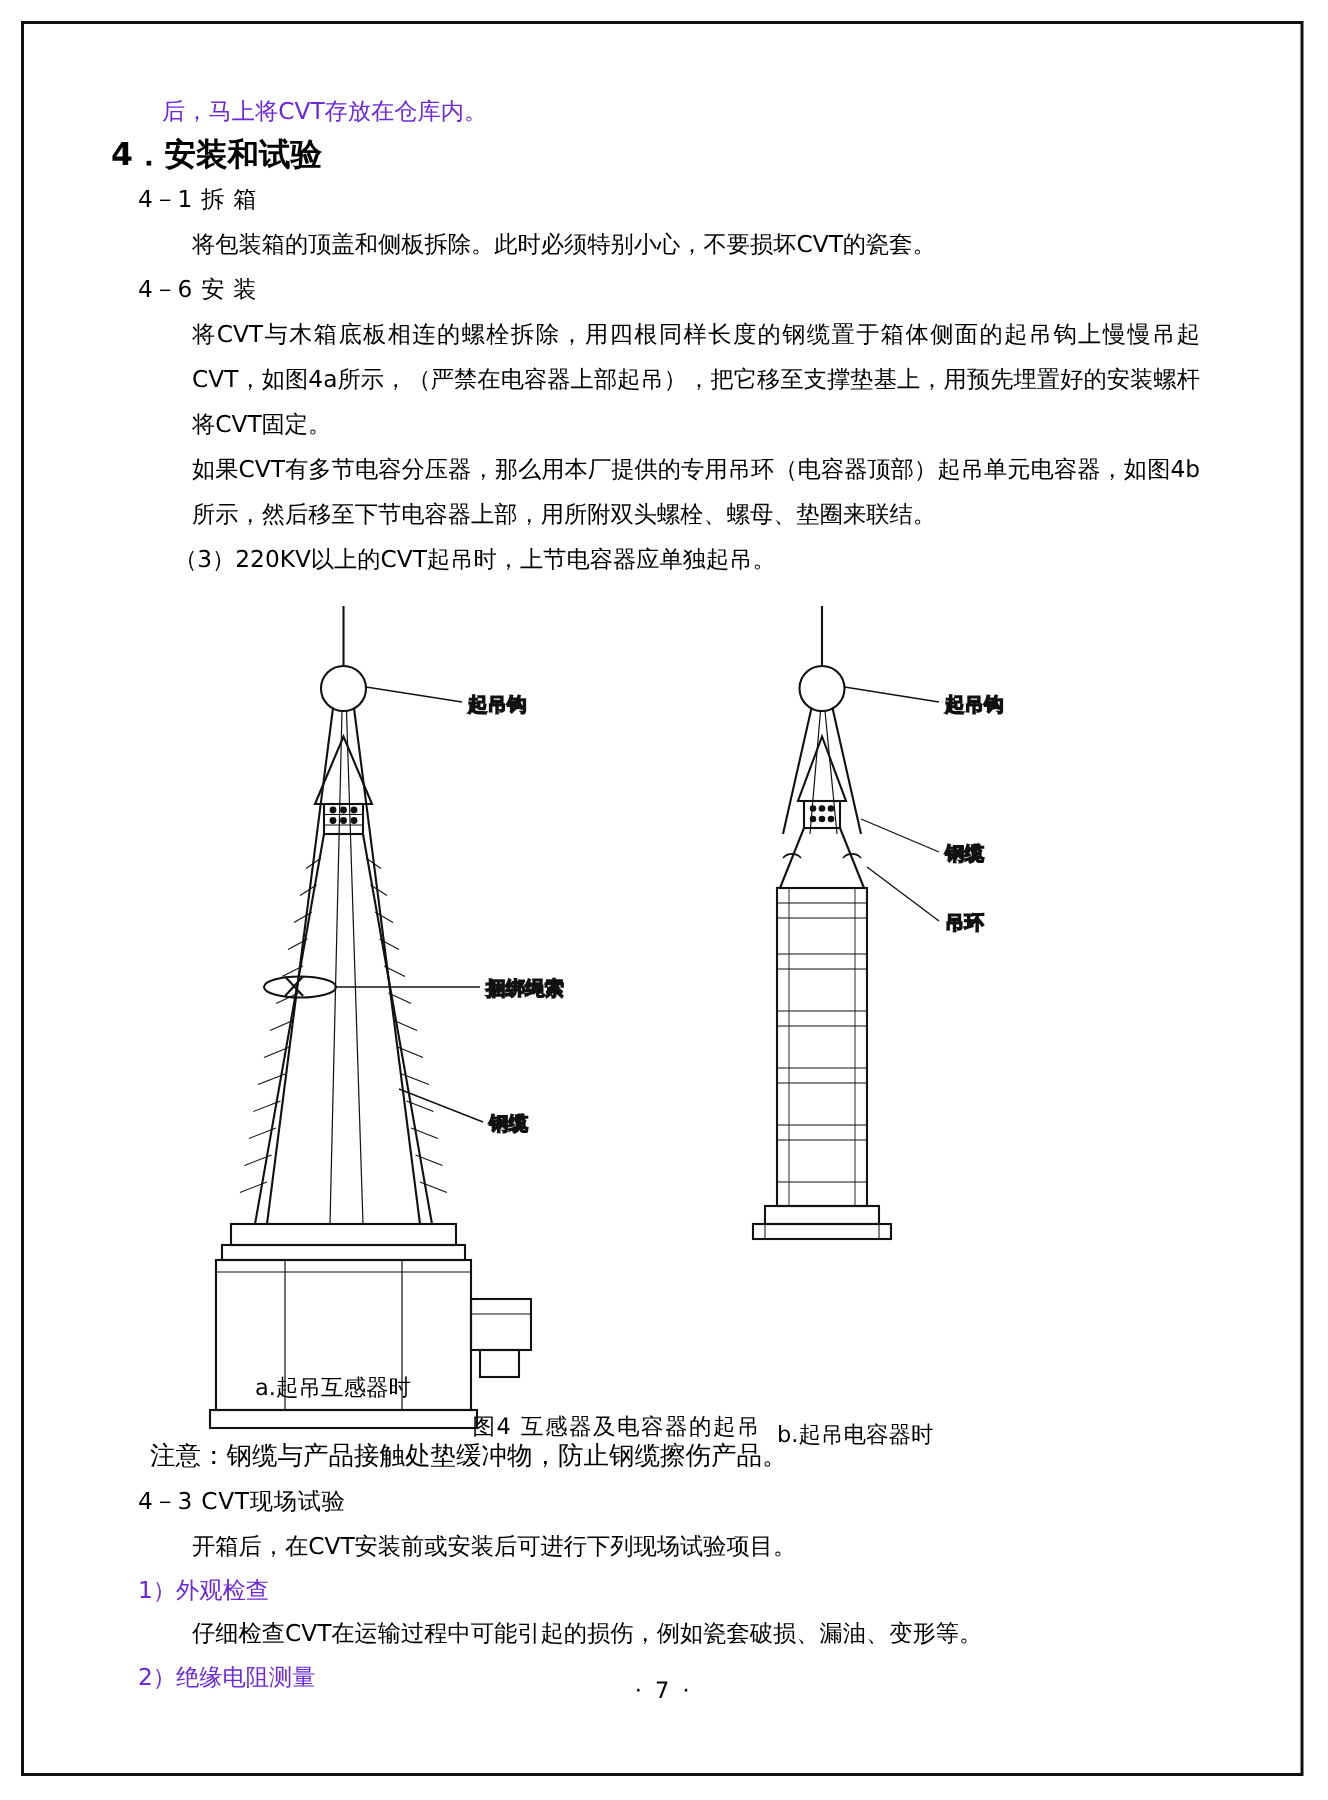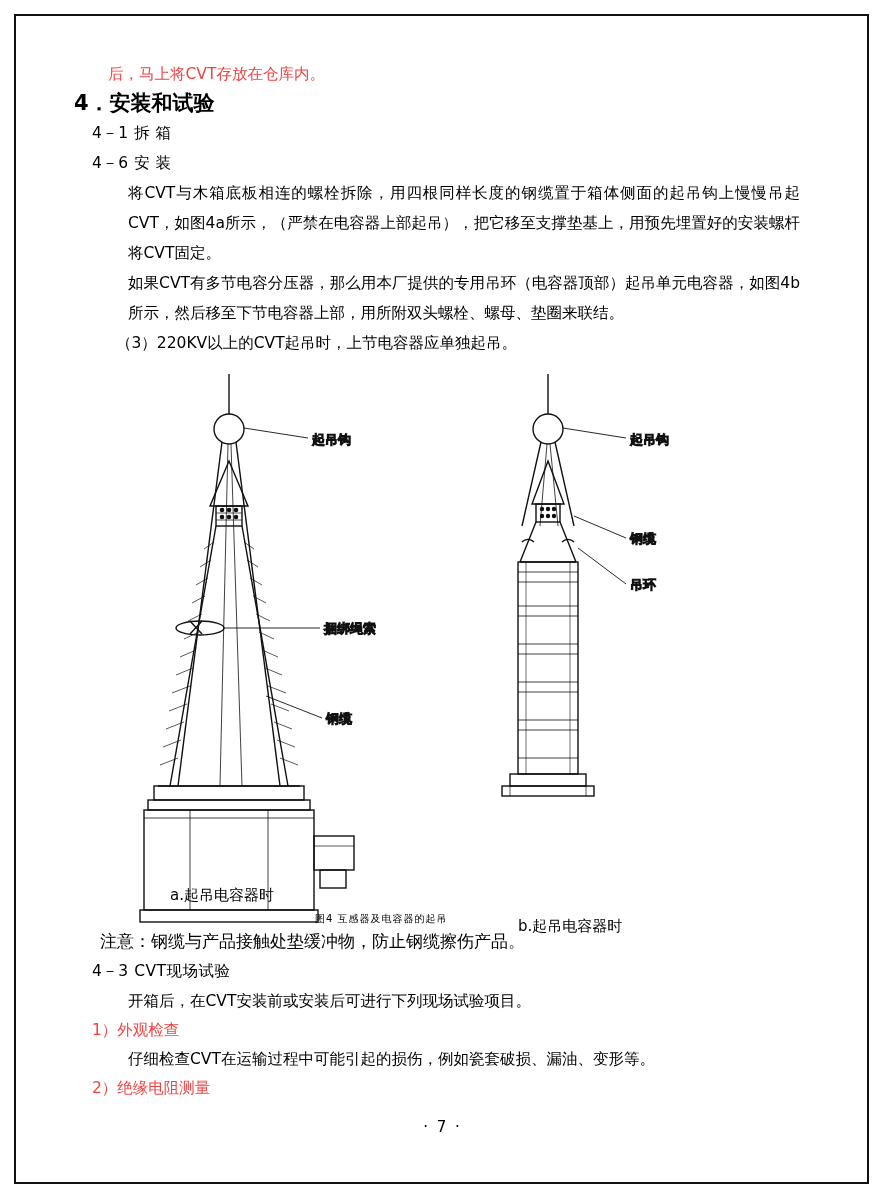--- a/index.html
+++ b/index.html
@@ -28,21 +28,21 @@
   }
   .content {
     position: absolute;
     left: 70px;
     top: 60px;
     width: 730px;
   }
   .line {
     font-size: 15.5px;
     line-height: 28px;
-    color: #ef4444;
+    color: #6d28d9;
     white-space: pre-wrap;
   }
   .indent-1 { padding-left: 38px; }
   .indent-2 { padding-left: 22px; }
   .heading {
     font-size: 21px;
     font-weight: bold;
     line-height: 30px;
     padding-left: 4px;
   }
@@ -80,21 +80,21 @@
     position: absolute;
     left: 448px;
     top: 520px;
     font-size: 15px;
     margin-top: 31px;
   }
   .fig-title {
     position: absolute;
     left: 245px;
     top: 546px;
-    font-size: 10px;
+    font-size: 15px;
     letter-spacing: 1px;
     text-align: right;
   }
   .note {
     font-size: 17px;
     line-height: 30px;
     padding-left: 30px;
   }
   .footer {
     position: absolute;
@@ -117,20 +117,21 @@
 <div class="page">
   <div class="page-border"></div>
 
   <div class="content">
 
     <div class="line indent-1">后，马上将CVT存放在仓库内。</div>
 
     <div class="heading">4．安装和试验</div>
 
     <div class="sub-heading">4－1 拆 箱</div>
+    <div class="para">将包装箱的顶盖和侧板拆除。此时必须特别小心，不要损坏CVT的瓷套。</div>
 
     <div class="sub-heading">4－6 安 装</div>
     <div class="para">将CVT与木箱底板相连的螺栓拆除，用四根同样长度的钢缆置于箱体侧面的起吊钩上慢慢吊起CVT，如图4a所示，（严禁在电容器上部起吊），把它移至支撑垫基上，用预先埋置好的安装螺杆将CVT固定。</div>
     <div class="para">如果CVT有多节电容分压器，那么用本厂提供的专用吊环（电容器顶部）起吊单元电容器，如图4b所示，然后移至下节电容器上部，用所附双头螺栓、螺母、垫圈来联结。</div>
     <div class="para-hang">（3）220KV以上的CVT起吊时，上节电容器应单独起吊。</div>
 
     <div class="figure-wrap">
       <svg width="730" height="560" viewBox="0 0 730 560">
         <g fill="none" stroke="#111" stroke-width="1.4">
 
@@ -255,21 +256,21 @@
           <line x1="493" y1="62" x2="556" y2="72" stroke-width="0.9"></line>
           <line x1="504" y1="150" x2="556" y2="172" stroke-width="0.9"></line>
           <line x1="508" y1="182" x2="556" y2="218" stroke-width="0.9"></line>
 
           <text x="560" y="78">起吊钩</text>
           <text x="560" y="177">钢缆</text>
           <text x="560" y="223">吊环</text>
         </g>
       </svg>
 
-      <div class="cap-a">a.起吊电容器时</div>
+      <div class="cap-a">a.起吊互感器时</div>
       <div class="cap-b">b.起吊电容器时</div>
       <div class="fig-title">图4  互感器及电容器的起吊</div>
     </div>
 
     <div class="note">注意：钢缆与产品接触处垫缓冲物，防止钢缆擦伤产品。</div>
 
     <div class="sub-heading">4－3  CVT现场试验</div>
     <div class="para">开箱后，在CVT安装前或安装后可进行下列现场试验项目。</div>
 
     <div class="line indent-2">1）外观检查</div>

